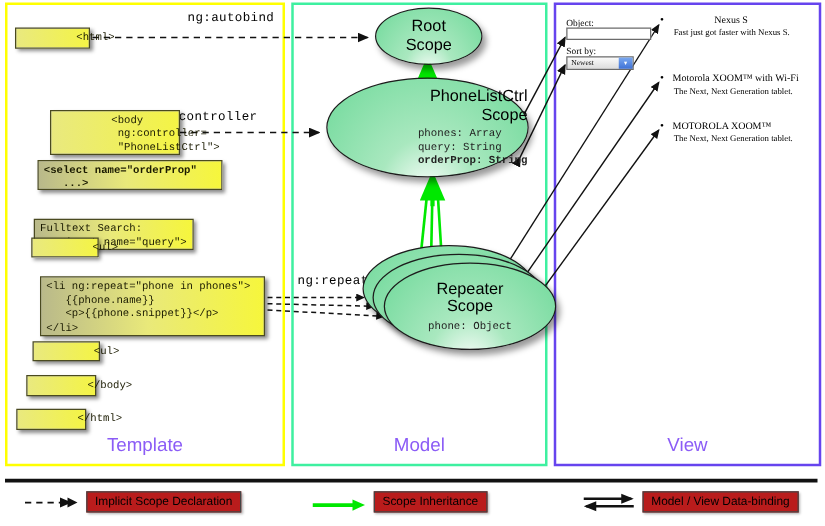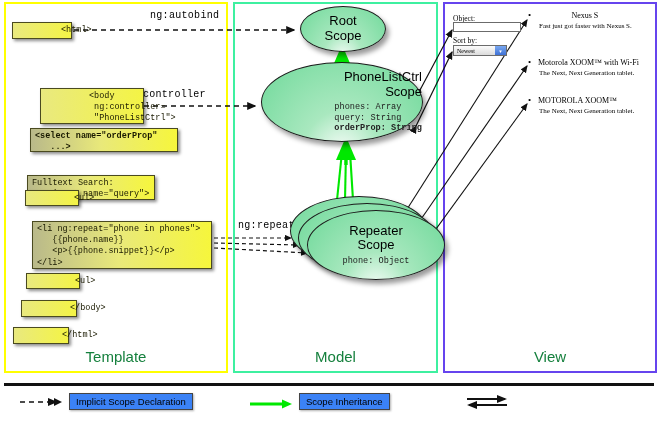--- a/index.html
+++ b/index.html
@@ -5,21 +5,21 @@
   html,body{margin:0;padding:0;background:#fff;}
   body{width:660px;height:421px;font-family:"Liberation Sans",sans-serif;overflow:hidden;position:relative;}
   #stage{position:absolute;left:0;top:0;width:660px;height:421px;}
 
   
   .panel{position:absolute;background:#fff;box-sizing:border-box;}
   #panel-template{left:4px;top:2px;width:224px;height:371px;border:2px solid #ffff00;}
   #panel-model{left:233px;top:2px;width:205px;height:371px;border:2px solid #3ef0a0;}
   #panel-view{left:443px;top:2px;width:214px;height:371px;border:2px solid #6644ee;}
   .panel-label{position:absolute;bottom:6px;left:0;width:100%;text-align:center;
-      font-size:15px;color:#15803d;font-family:"Liberation Sans",sans-serif;}
+      font-size:15px;color:#8b5cf6;font-family:"Liberation Sans",sans-serif;}
 
   
   .codebox{position:absolute;box-sizing:border-box;border:1px solid #4a4a20;
       font-family:"Liberation Mono",monospace;font-size:8.5px;color:#1a1a00;
       line-height:1.32;padding:2px 4px;white-space:pre;
       box-shadow:2px 2px 3px rgba(0,0,0,.45);
       background:linear-gradient(to right,#b9b98a 0%,#e9e97a 48%,#f6f63c 100%);}
   .codebox.plain{background:linear-gradient(to right,#e9e97f 0%,#f4f445 100%);padding-left:48px;}
   .codebox.bold{font-weight:bold;}
 
@@ -74,21 +74,21 @@
   
   .edge-label{position:absolute;font-family:"Liberation Mono",monospace;
       font-size:10px;color:#000;letter-spacing:.3px;text-align:right;}
   #lbl-autobind{left:150px;top:10px;}
   #lbl-controller{left:124px;top:89px;}
   #lbl-repeat{left:238px;top:220px;}
 
   
   #legend-rule{position:absolute;left:4px;top:383px;width:650px;height:3px;background:#111;}
   .leg{position:absolute;top:393px;height:17px;display:flex;align-items:center;}
-  .leg .box{border:1px solid #444;background:#3b82f6;font-family:"Liberation Sans",sans-serif;
+  .leg .box{border:1px solid #444;background:#b91c1c;font-family:"Liberation Sans",sans-serif;
       font-size:9.5px;color:#000;padding:2px 6px;box-shadow:1px 1px 2px rgba(0,0,0,.3);}
   #leg-1{left:20px;}
   #leg-2{left:250px;align-items:flex-end;}
   #leg-3{left:465px;}
   .leg svg{margin-right:5px;}
 
   svg.overlay{position:absolute;left:0;top:0;width:660px;height:421px;pointer-events:none;}
 </style>
 </head>
 <body>
@@ -248,15 +248,16 @@
     <span class="box">Scope Inheritance</span>
   </div>
 
   <div class="leg" id="leg-3">
     <svg width="44" height="16">
       <line x1="2" y1="5" x2="40" y2="5" stroke="#111" stroke-width="2"></line>
       <path d="M32,1 L42,5 L32,9 z" fill="#111"></path>
       <line x1="4" y1="11" x2="42" y2="11" stroke="#111" stroke-width="2"></line>
       <path d="M12,7 L2,11 L12,15 z" fill="#111"></path>
     </svg>
+    <span class="box">Model / View Data-binding</span>
   </div>
 
 </div>
 
 </body></html>

